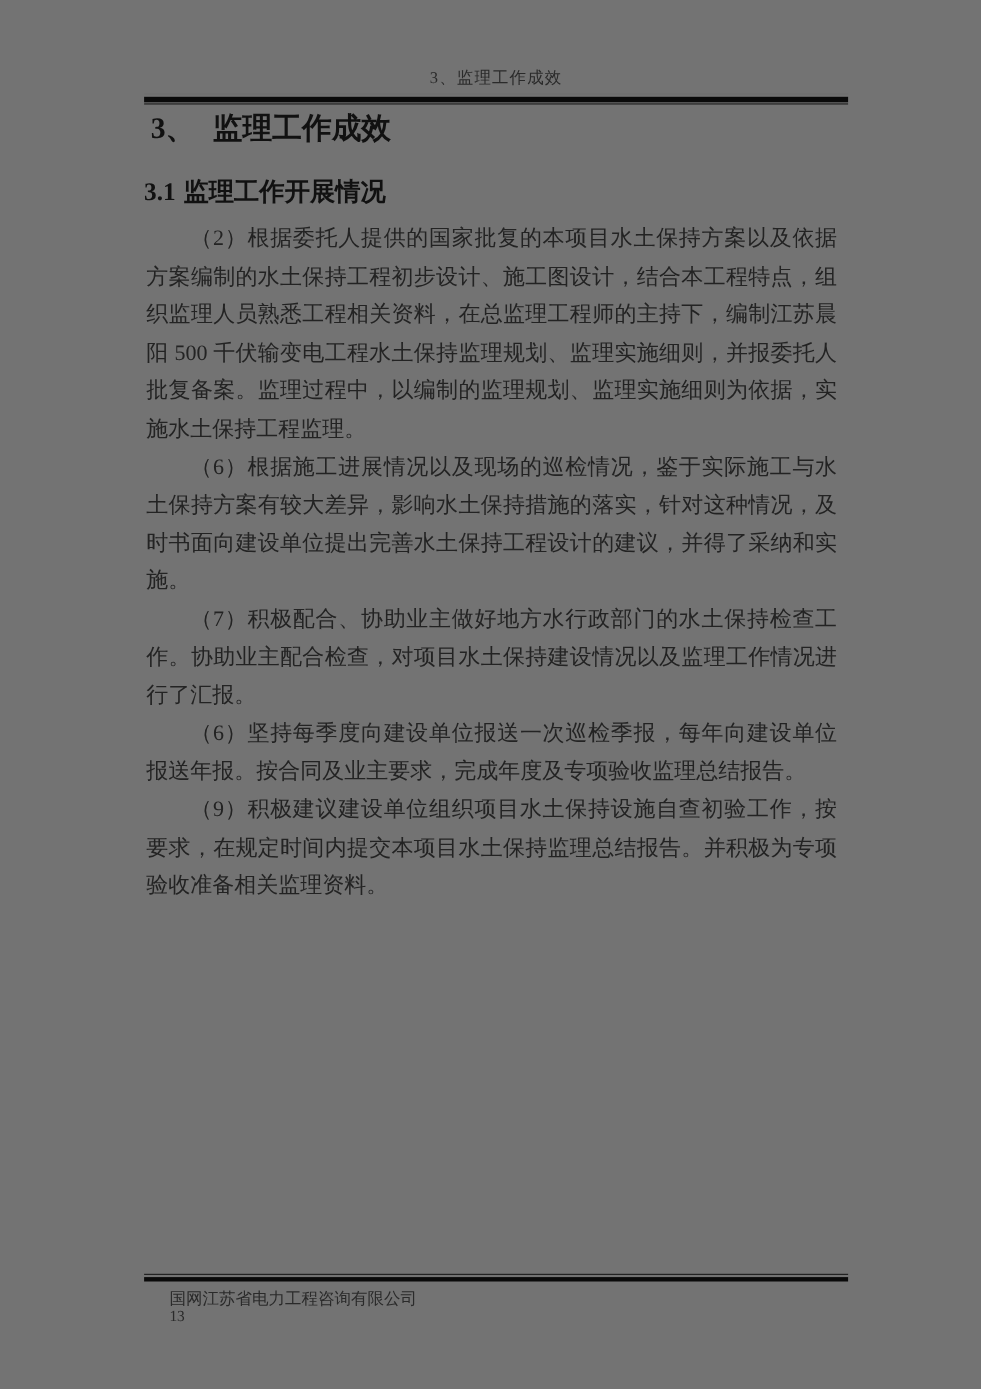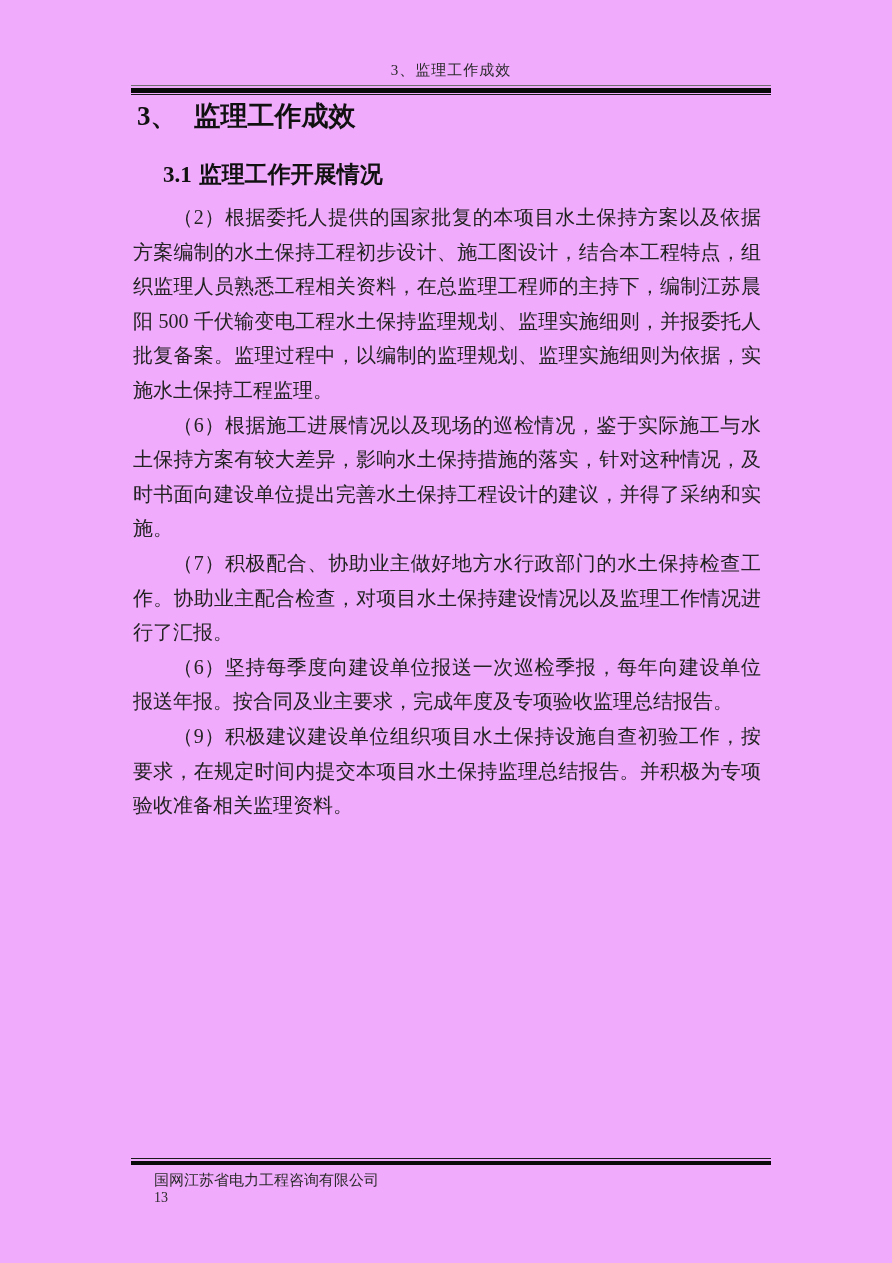--- a/index.html
+++ b/index.html
@@ -4,21 +4,21 @@
 <style>
   html, body {
     margin: 0;
     padding: 0;
     background: #ffffff;
   }
   .page {
     position: relative;
     width: 892px;
     height: 1263px;
-    background: #f0abfc;
+    background: #737373;
     color: #1f1f1f;
     font-family: "Liberation Serif", "DejaVu Serif", serif;
     overflow: hidden;
   }
 
   
   .running-header {
     position: absolute;
     top: 61px;
     left: 131px;
@@ -54,21 +54,21 @@
   .section-heading {
     position: absolute;
     top: 159px;
     left: 131px;
     margin: 0;
     font-size: 23px;
     font-weight: bold;
     color: #111;
     white-space: nowrap;
   }
-  .section-heading .num { margin-right: 7px; margin-left: 32px; }
+  .section-heading .num { margin-right: 7px; }
 
   
   .body-text {
     position: absolute;
     top: 200px;
     left: 133px;
     width: 628px;
   }
   .body-text p {
     margin: 0;

